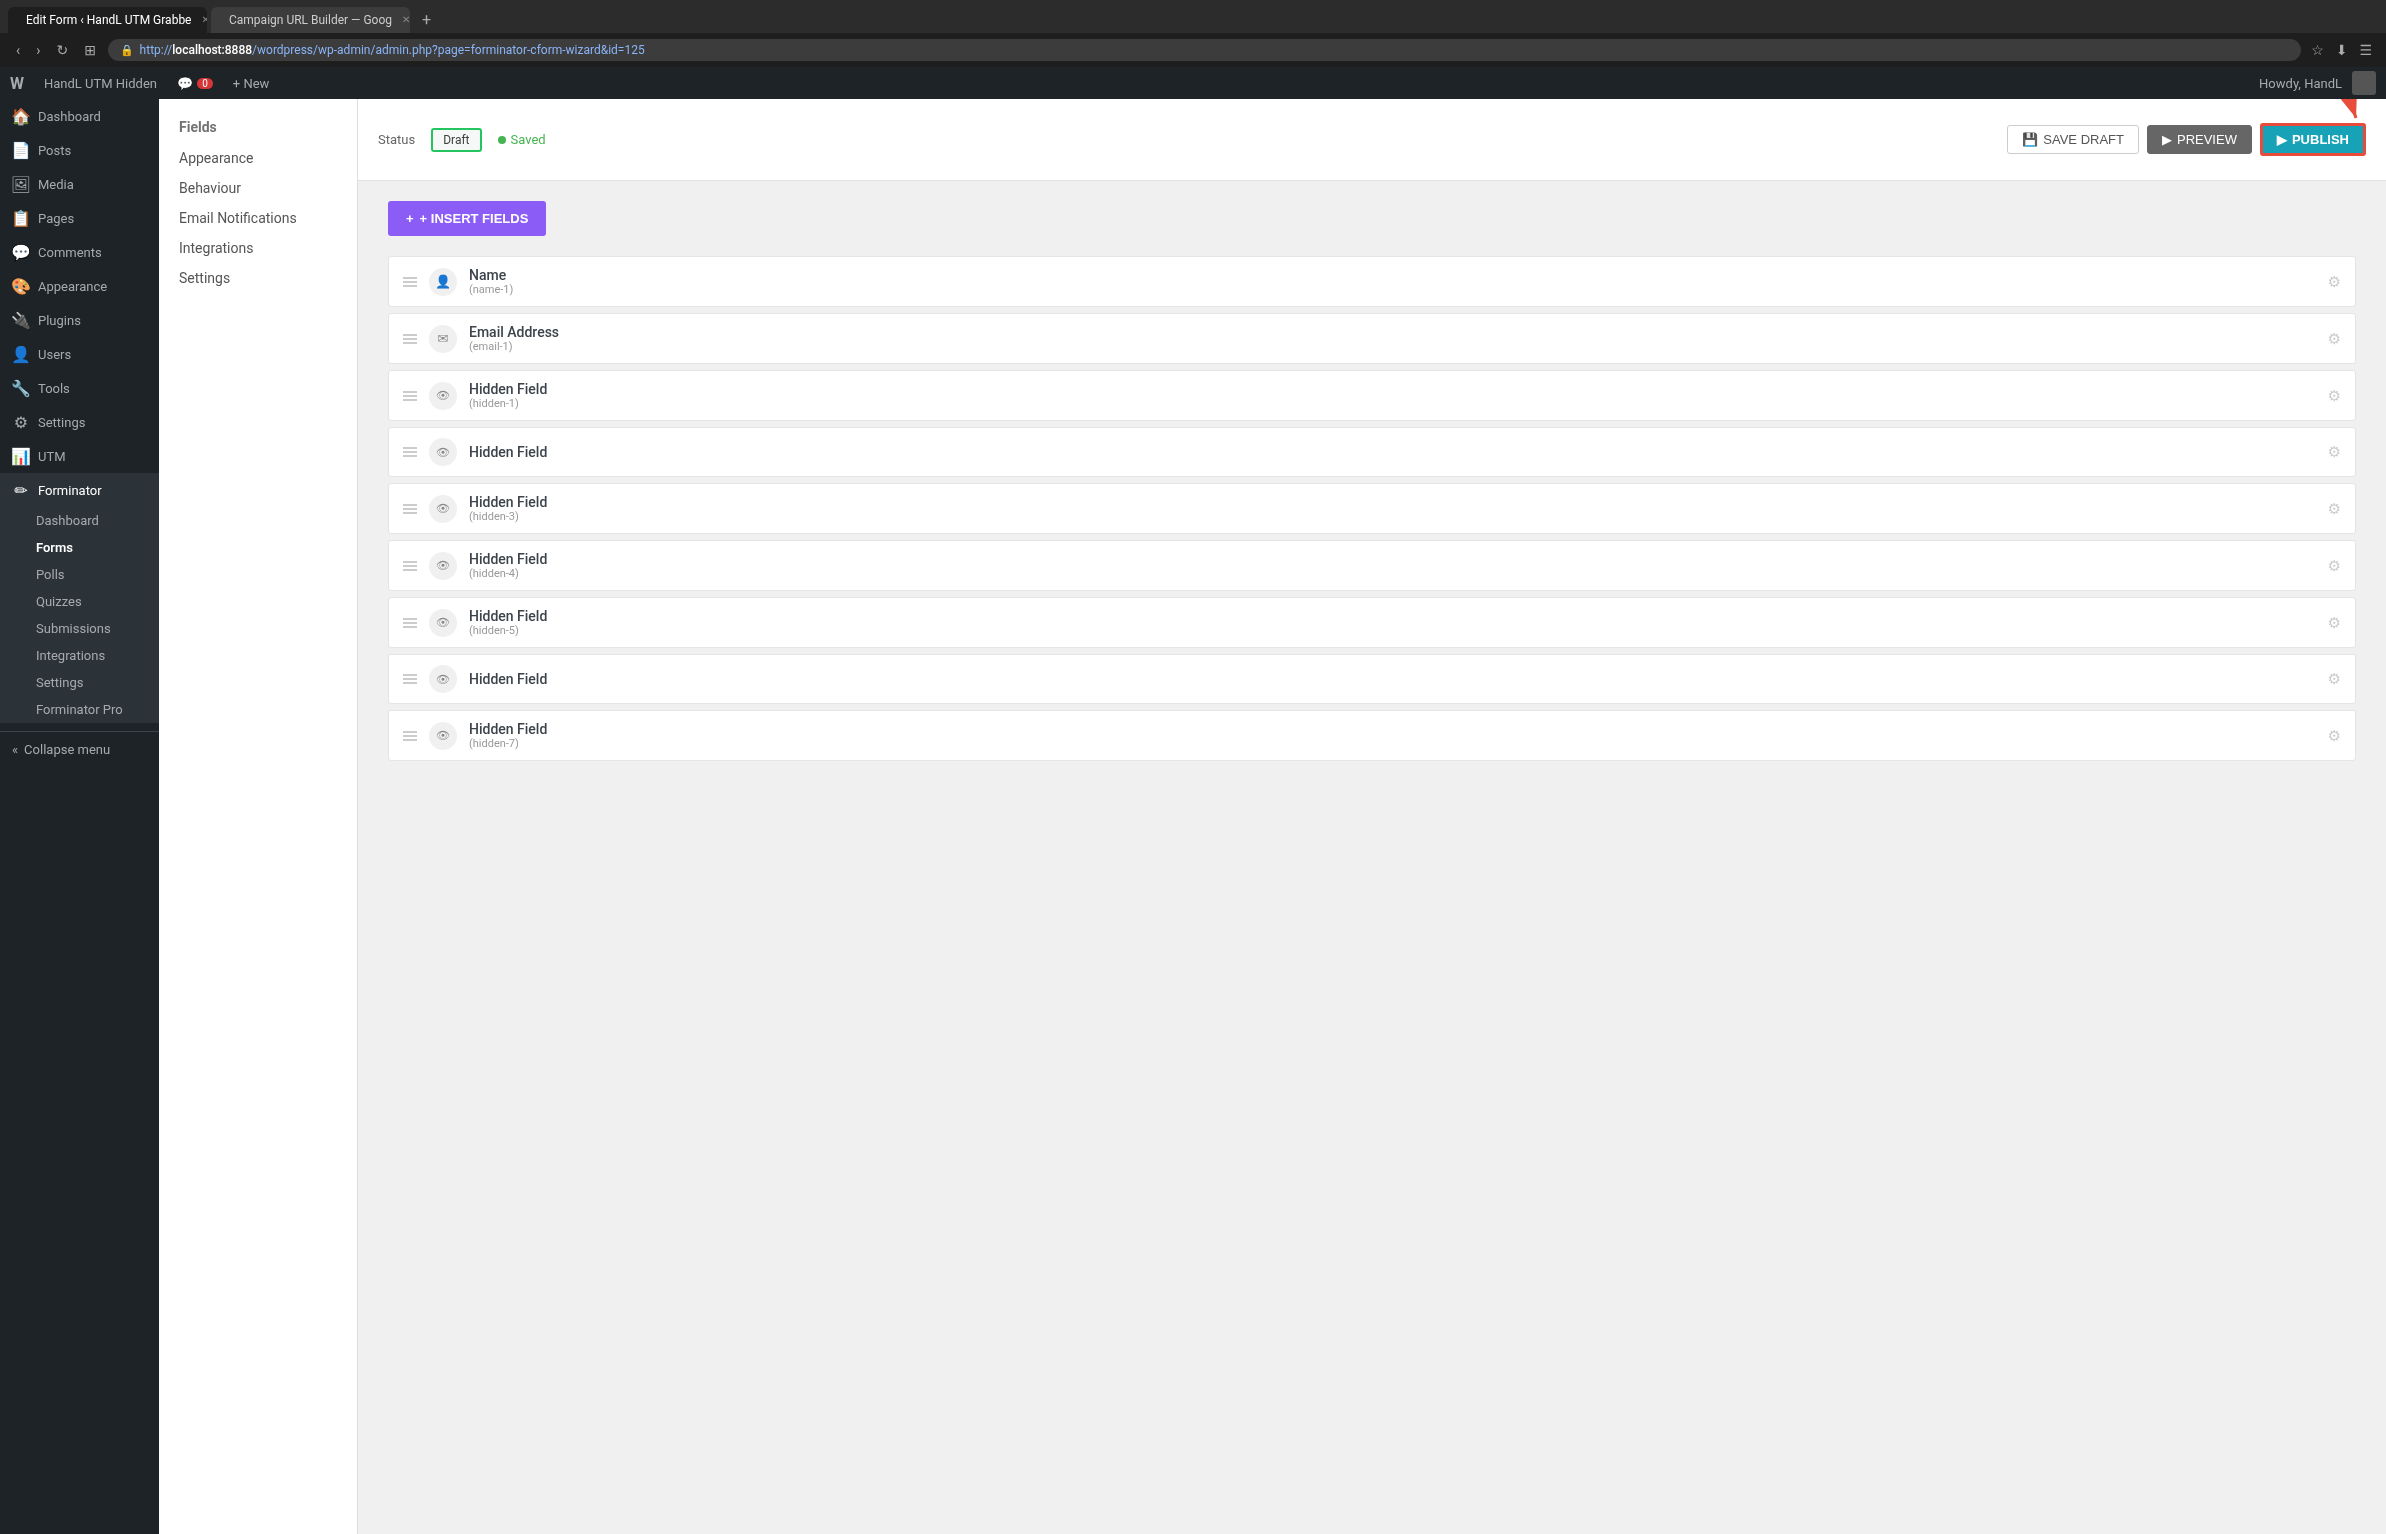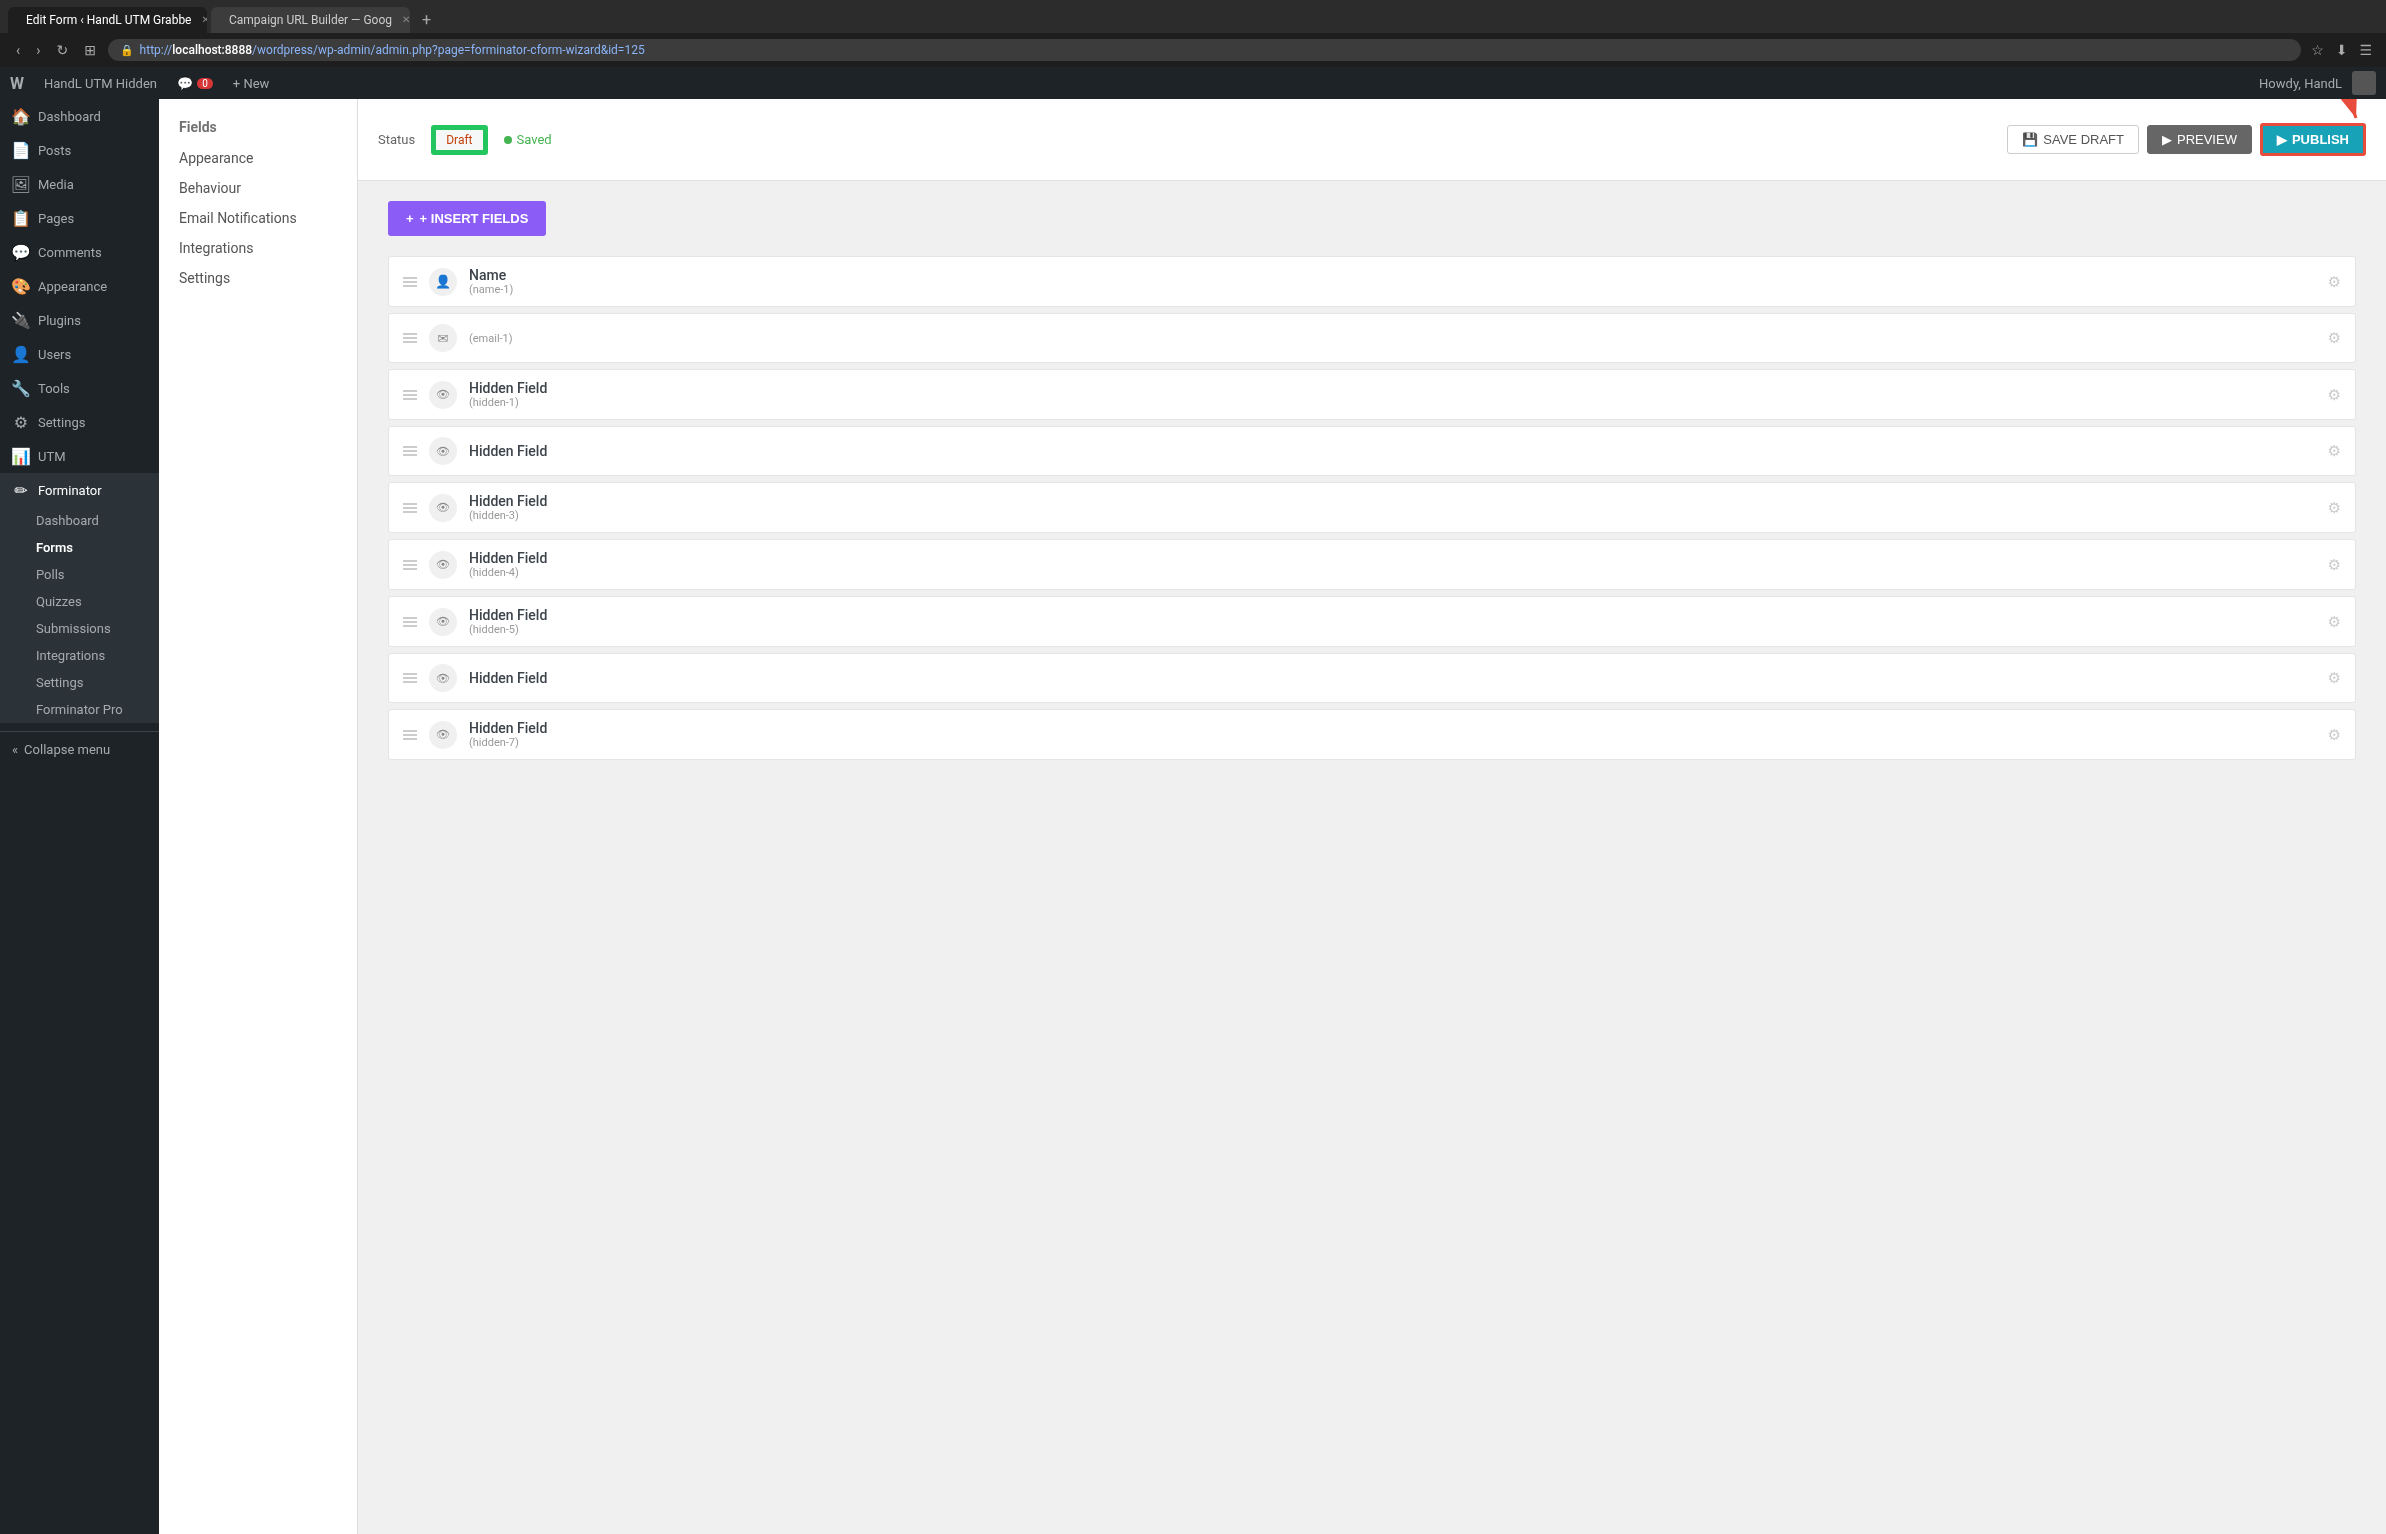--- a/index.html
+++ b/index.html
@@ -57,21 +57,21 @@
     .form-left-panel-nav { list-style: none; padding: 12px 0; }
     .form-left-panel-item { padding: 8px 20px; cursor: pointer; font-size: 14px; color: #3c434a; font-weight: 600; }
     .form-left-panel-item.active { color: #737373; font-weight: 700; }
     .form-left-panel-item.sub { font-weight: 400; padding: 7px 20px; color: #555; }
 
     
     .form-main { flex: 1; display: flex; flex-direction: column; }
 
     .form-header { background: #fff; border-bottom: 1px solid #e0e0e0; display: flex; align-items: center; padding: 24px 20px; gap: 16px; }
     .form-status-label { font-size: 13px; color: #666; }
-    .form-status-badge { background: #f6f7f7; border: 5px solid #22c55e; border-radius: 3px; padding: 3px 10px; font-size: 12px; color: #c2410c; }
+    .form-status-badge { background: #f6f7f7; border: 2px solid #22c55e; border-radius: 3px; padding: 3px 10px; font-size: 12px; color: #404040; }
     .form-saved { display: flex; align-items: center; gap: 5px; font-size: 13px; color: #46b450; }
     .form-saved-dot { width: 8px; height: 8px; background: #46b450; border-radius: 50%; }
     .form-header-spacer { flex: 1; }
     .form-header-actions { display: flex; gap: 8px; align-items: center; }
     .btn-save-draft { background: #fff; border: 1px solid #ccc; border-radius: 3px; padding: 6px 14px; font-size: 13px; cursor: pointer; color: #555; display: flex; align-items: center; gap: 5px; }
     .btn-preview { background: #666; border: 1px solid #666; border-radius: 3px; padding: 6px 14px; font-size: 13px; cursor: pointer; color: #fff; display: flex; align-items: center; gap: 5px; }
     .btn-publish { background: #17a2b8; border: 3px solid #e74c3c; border-radius: 3px; padding: 6px 14px; font-size: 13px; cursor: pointer; color: #fff; display: flex; align-items: center; gap: 5px; font-weight: 600; }
 
     .form-body { flex: 1; padding: 20px 30px; overflow-y: auto; }
 
@@ -322,20 +322,21 @@
             </li>
 
             <li class="form-field-row">
               <div class="form-field-drag">
                 <span></span>
                   <span></span>
                   <span></span>
               </div>
               <div class="form-field-icon">✉</div>
               <div class="form-field-info">
+                <div class="form-field-name">Email Address</div>
                 <div class="form-field-id">(email-1)</div>
               </div>
               <span class="form-field-gear">⚙</span>
             </li>
 
             <li class="form-field-row">
               <div class="form-field-drag">
                 <span></span>
                   <span></span>
                   <span></span>

